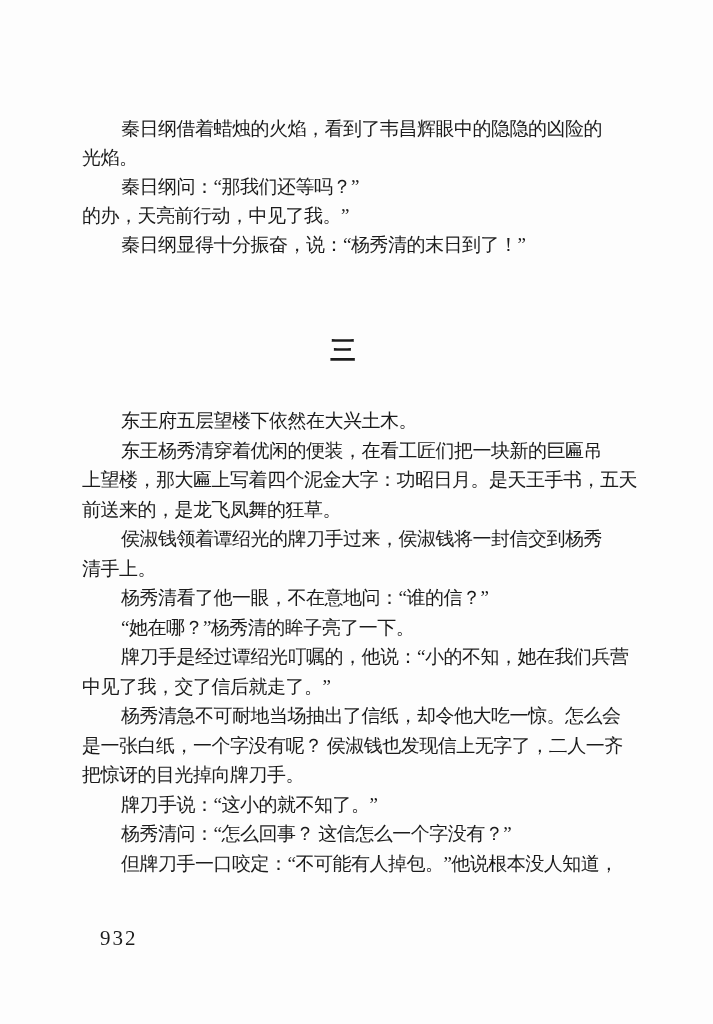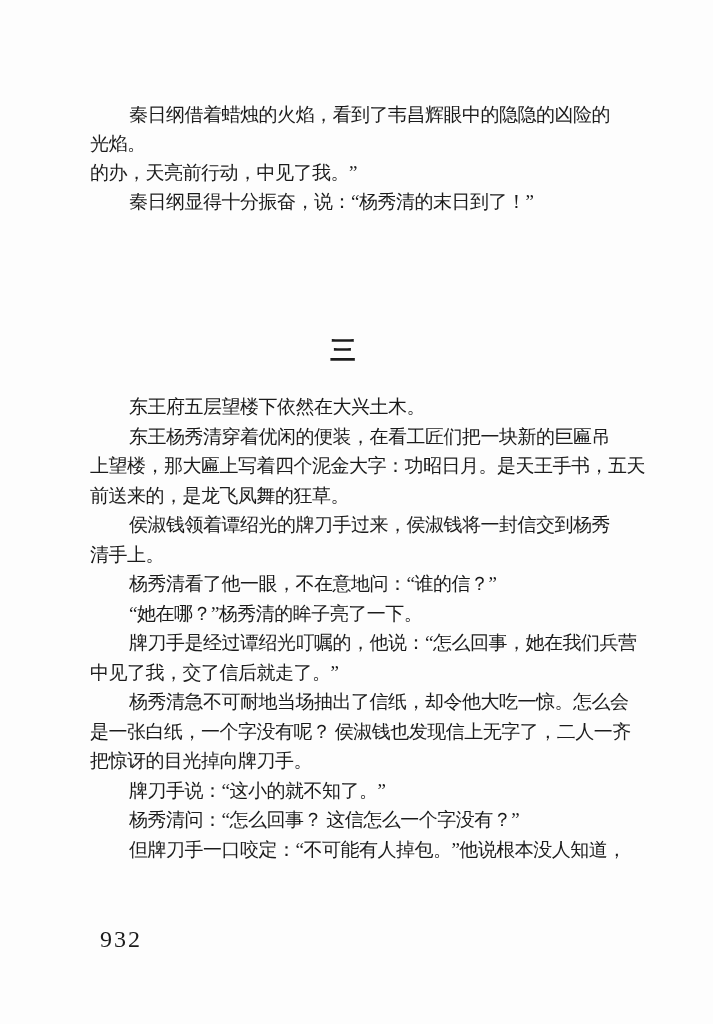--- a/index.html
+++ b/index.html
@@ -17,22 +17,23 @@
     color: #1b1b1b;
   }
   .text-col {
     position: absolute;
     left: 78px;
     top: 0;
     width: 530px;
   }
   .block {
     position: absolute;
-    left: 12px;
+    left: 4px;
     width: 530px;
+    margin-top: 14px;
   }
   .block-1 { top: 100px; line-height: 29px; }
   .block-2 { top: 392px; line-height: 29.5px; }
   .line {
     font-size: 19px;
     letter-spacing: -0.5px;
     white-space: nowrap;
     font-weight: 500;
   }
   .line.indent { text-indent: 39px; }
@@ -44,50 +45,51 @@
     text-align: center;
     font-size: 26px;
     font-weight: 700;
     line-height: 30px;
     letter-spacing: 0;
   }
   .page-number {
     position: absolute;
     top: 926px;
     left: 22px;
-    font-size: 24px;
+    font-size: 21px;
     letter-spacing: 2px;
     font-weight: 500;
   }
 </style>
 </head>
 <body>
 
 <div class="page">
   <div class="text-col">
 
     <div class="block block-1">
         <div class="line indent">秦日纲借着蜡烛的火焰，看到了韦昌辉眼中的隐隐的凶险的</div>
         <div class="line">光焰。</div>
+        <div class="line indent">秦日纲问：“那我们还等吗？”</div>
         <div class="line">的办，天亮前行动，中见了我。”</div>
         <div class="line indent">秦日纲显得十分振奋，说：“杨秀清的末日到了！”</div>
       </div>
 
     <div class="section-heading">三</div>
 
     <div class="block block-2">
         <div class="line indent">东王府五层望楼下依然在大兴土木。</div>
         <div class="line indent">东王杨秀清穿着优闲的便装，在看工匠们把一块新的巨匾吊</div>
         <div class="line">上望楼，那大匾上写着四个泥金大字：功昭日月。是天王手书，五天</div>
         <div class="line">前送来的，是龙飞凤舞的狂草。</div>
         <div class="line indent">侯淑钱领着谭绍光的牌刀手过来，侯淑钱将一封信交到杨秀</div>
         <div class="line">清手上。</div>
         <div class="line indent">杨秀清看了他一眼，不在意地问：“谁的信？”</div>
         <div class="line indent">“她在哪？”杨秀清的眸子亮了一下。</div>
-        <div class="line indent">牌刀手是经过谭绍光叮嘱的，他说：“怎么回事，她在我们兵营</div>
+        <div class="line indent">牌刀手是经过谭绍光叮嘱的，他说：“小的不知，她在我们兵营</div>
         <div class="line">中见了我，交了信后就走了。”</div>
         <div class="line indent">杨秀清急不可耐地当场抽出了信纸，却令他大吃一惊。怎么会</div>
         <div class="line">是一张白纸，一个字没有呢？ 侯淑钱也发现信上无字了，二人一齐</div>
         <div class="line">把惊讶的目光掉向牌刀手。</div>
         <div class="line indent">牌刀手说：“这小的就不知了。”</div>
         <div class="line indent">杨秀清问：“怎么回事？ 这信怎么一个字没有？”</div>
         <div class="line indent">但牌刀手一口咬定：“不可能有人掉包。”他说根本没人知道，</div>
       </div>
 
     <div class="page-number">932</div>

